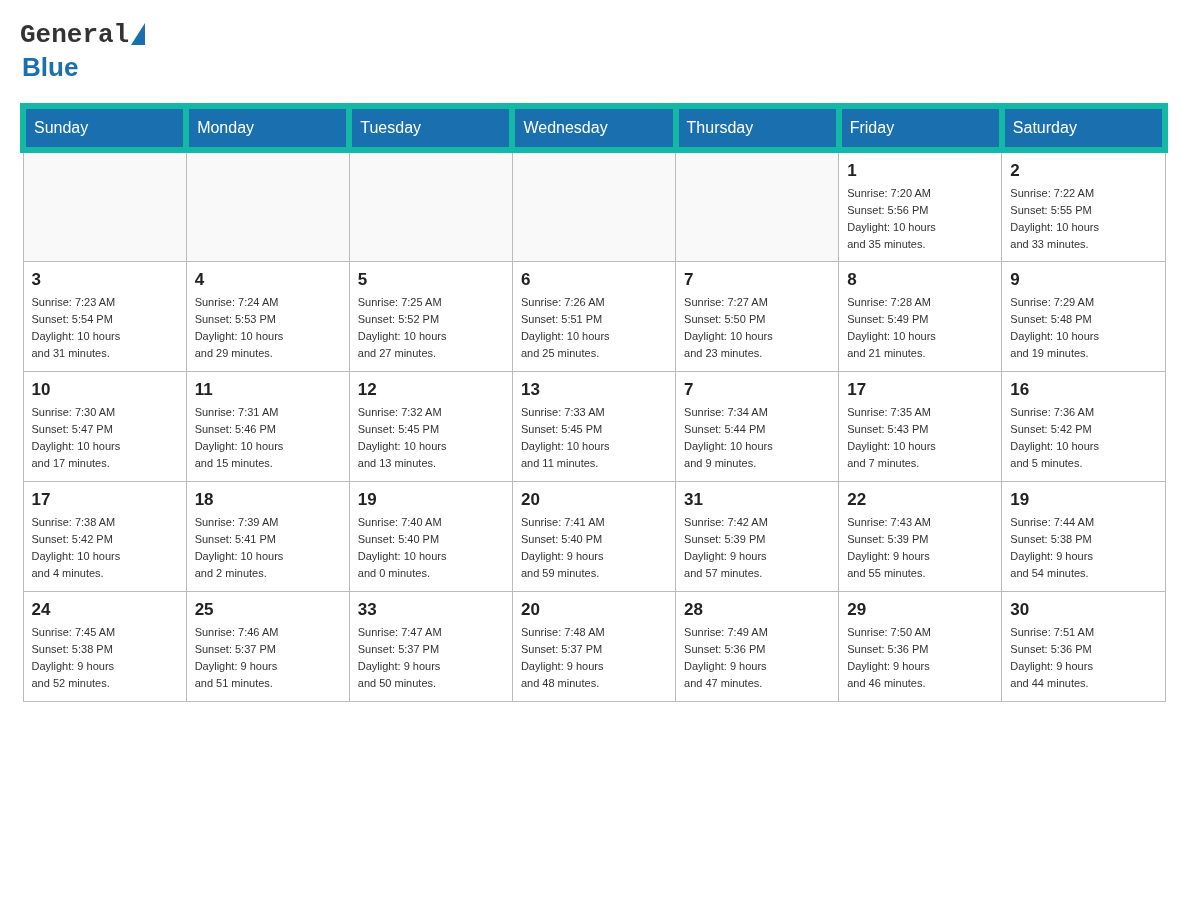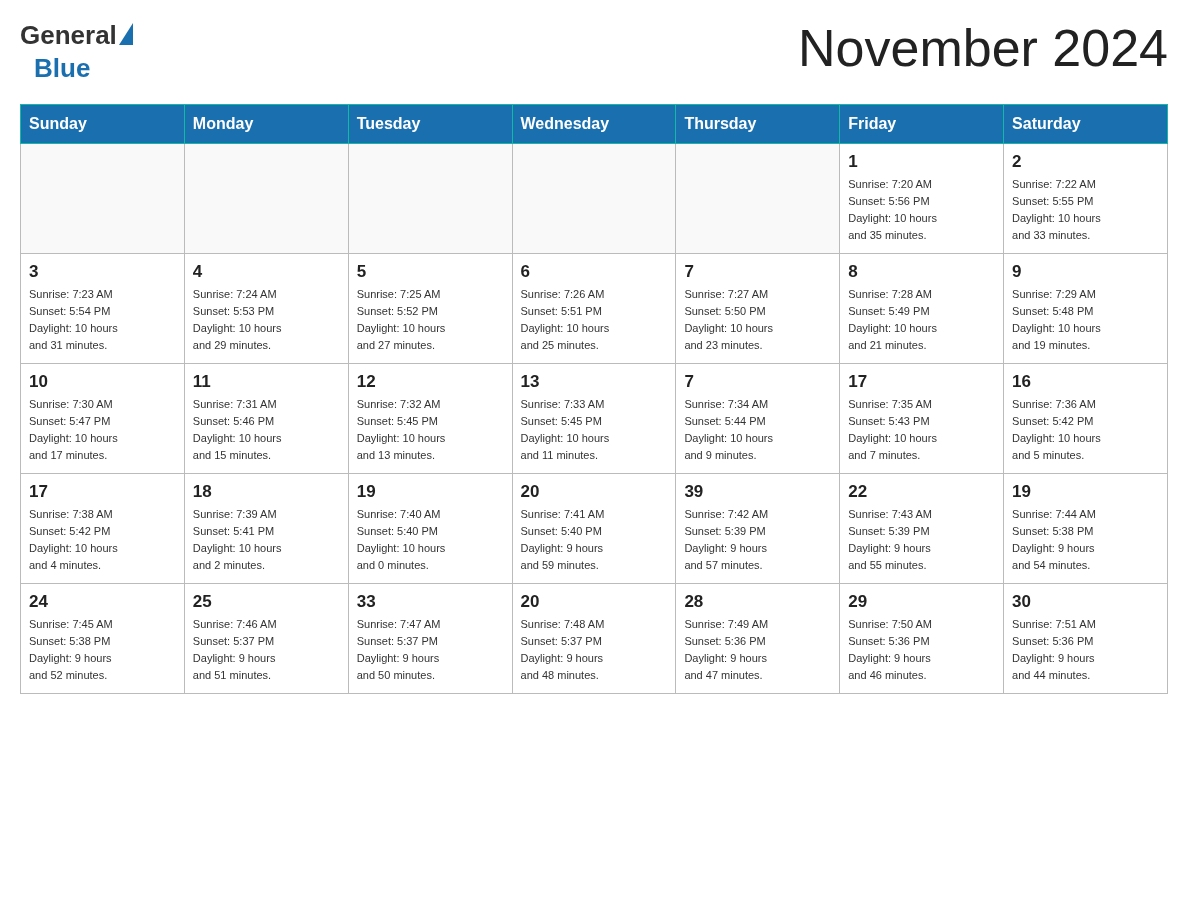--- a/index.html
+++ b/index.html
@@ -17,20 +17,21 @@
       margin-bottom: 20px;
     }
     .logo {
       display: flex;
       flex-direction: column;
       align-items: flex-start;
     }
     .logo-text {
       display: flex;
       align-items: center;
+      font-family: Liberation Mono, monospace;
     }
     .logo-general {
       font-size: 26px;
       font-weight: bold;
       color: #333;
     }
     .logo-blue-part {
       display: flex;
       flex-direction: column;
       align-items: center;
@@ -51,24 +52,24 @@
     }
     .calendar {
       width: 100%;
       border-collapse: collapse;
       border: 1px solid #999;
     }
     .calendar th {
       background-color: #1a6faf;
       color: #fff;
       font-size: 16px;
-      font-weight: bold;
+      font-weight: normal;
       padding: 10px 8px;
       text-align: left;
-      border: 1px solid #14b8a6;
+      border: 6px solid #14b8a6;
       margin-left: 16px;
     }
     .calendar td {
       vertical-align: top;
       border: 1px solid #bbb;
       padding: 8px 8px 8px 8px;
       width: 14.28%;
       min-height: 110px;
       height: 110px;
     }
@@ -101,26 +102,25 @@
   <div class="logo">
     <div class="logo-text">
       <span class="logo-general">General</span>
       <div class="logo-blue-part">
         <div style="display:flex;align-items:flex-end;">
           <span style="font-size:26px;font-weight:bold;color:#1a6faf;"></span>
           <div style="width:0;height:0;border-left:14px solid transparent;border-right:0px solid transparent;border-bottom:22px solid #1a6faf;margin-left:2px;margin-bottom:3px;"></div>
         </div>
       </div>
     </div>
-    <div style="margin-top:2px;margin-left:14px;text-align:right;">
+    <div style="margin-top:2px;margin-left:2px;text-align:right;">
       <span style="font-size:26px;font-weight:bold;color:#1a6faf;">Blue</span>
     </div>
   </div>
   <div class="title-section">
-    <div class="month-title">November 2024</div>
   </div>
 </div>
 
 <table class="calendar">
   <thead>
     <tr>
     <th>Sunday</th>
         <th>Monday</th>
         <th>Tuesday</th>
         <th>Wednesday</th>
@@ -216,21 +216,21 @@
         </td>
         <td>
           <span class="day-number">19</span>
           <div class="day-info">Sunrise: 7:40 AM<br>Sunset: 5:40 PM<br>Daylight: 10 hours<br>and 0 minutes.</div>
         </td>
         <td>
           <span class="day-number">20</span>
           <div class="day-info">Sunrise: 7:41 AM<br>Sunset: 5:40 PM<br>Daylight: 9 hours<br>and 59 minutes.</div>
         </td>
         <td>
-          <span class="day-number">39</span>
+          <span class="day-number">31</span>
           <div class="day-info">Sunrise: 7:42 AM<br>Sunset: 5:39 PM<br>Daylight: 9 hours<br>and 57 minutes.</div>
         </td>
         <td>
           <span class="day-number">22</span>
           <div class="day-info">Sunrise: 7:43 AM<br>Sunset: 5:39 PM<br>Daylight: 9 hours<br>and 55 minutes.</div>
         </td>
         <td>
           <span class="day-number">19</span>
           <div class="day-info">Sunrise: 7:44 AM<br>Sunset: 5:38 PM<br>Daylight: 9 hours<br>and 54 minutes.</div>
         </td>

